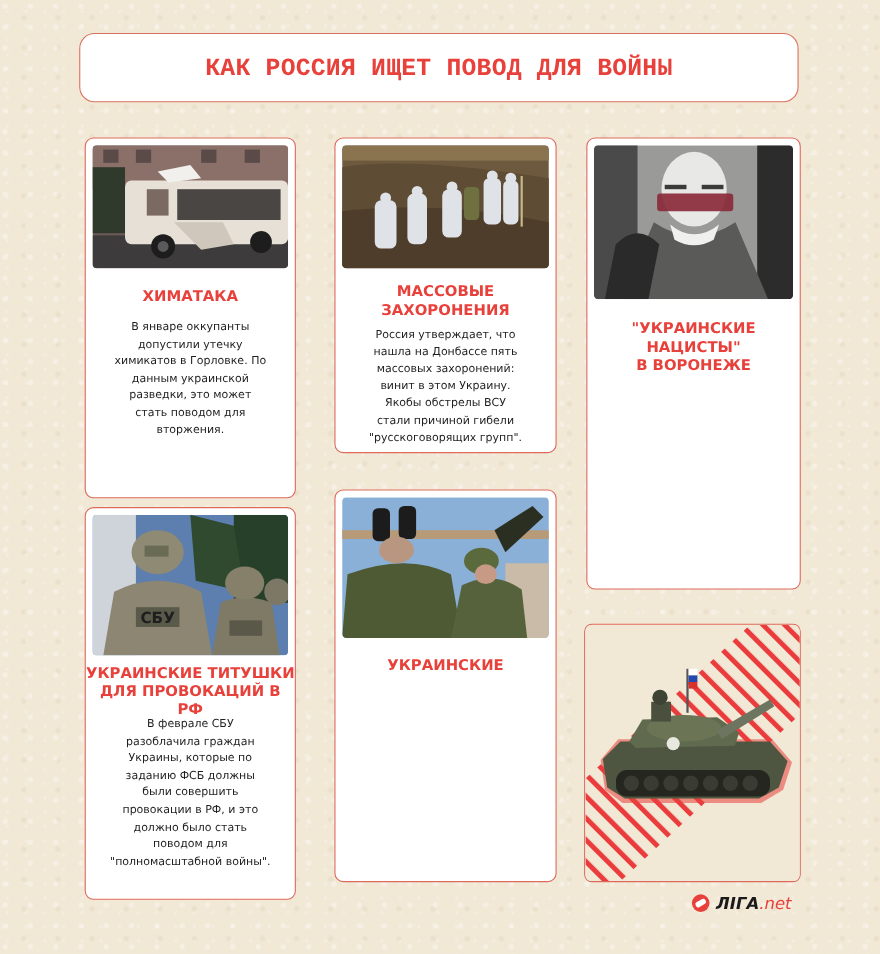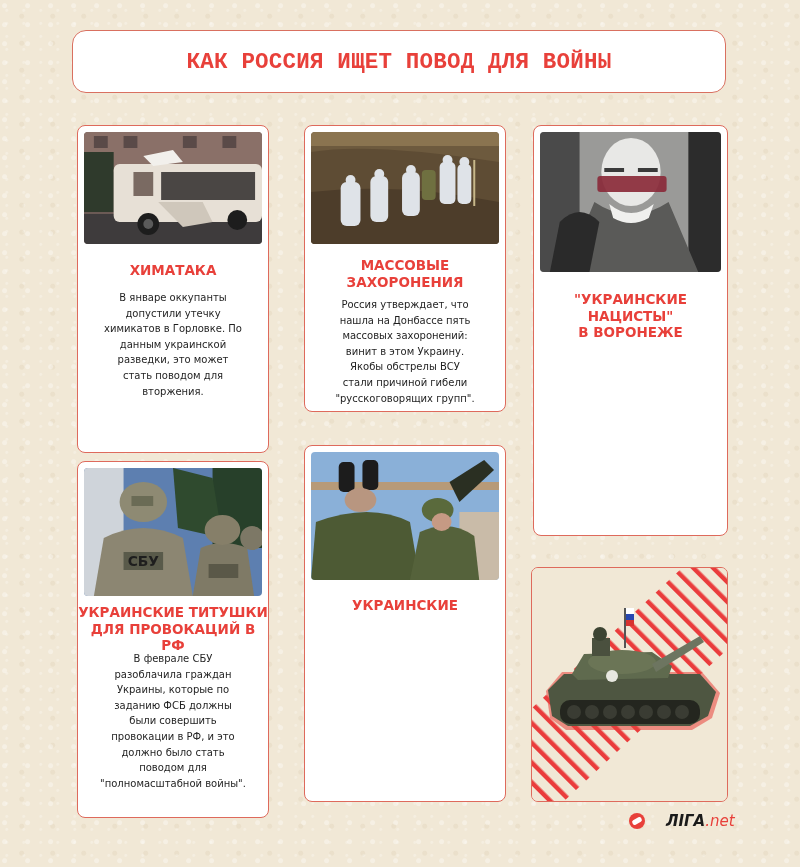--- a/index.html
+++ b/index.html
@@ -38,21 +38,21 @@
   .card-text {
     position: absolute; left: 4px; right: 4px; text-align: center;
     color: #1e1e1e; font-size: 10px; line-height: 15.6px;
     white-space: pre-line;
   }
   .tank-card {
     position: absolute; left: 531px; top: 567px; width: 197px; height: 235px;
     border: 1.5px solid #de6a5c; border-radius: 7px; box-sizing: border-box; overflow: hidden;
   }
   .logo {
-    position: absolute; left: 628px; top: 812px; display: flex; align-items: center; gap: 20px;
+    position: absolute; left: 628px; top: 812px; display: flex; align-items: center; gap: 5px;
   }
   .logo-text { font-family: "DejaVu Sans", sans-serif; font-style: italic; font-weight: bold; font-size: 15px; color: #1a1a1a; }
   .logo-net { font-weight: normal; color: #e8403a; }
 </style>
 </head>
 <body>
 
 <div class="title-box">
   <h1>КАК РОССИЯ ИЩЕТ ПОВОД ДЛЯ ВОЙНЫ</h1>
 </div>

